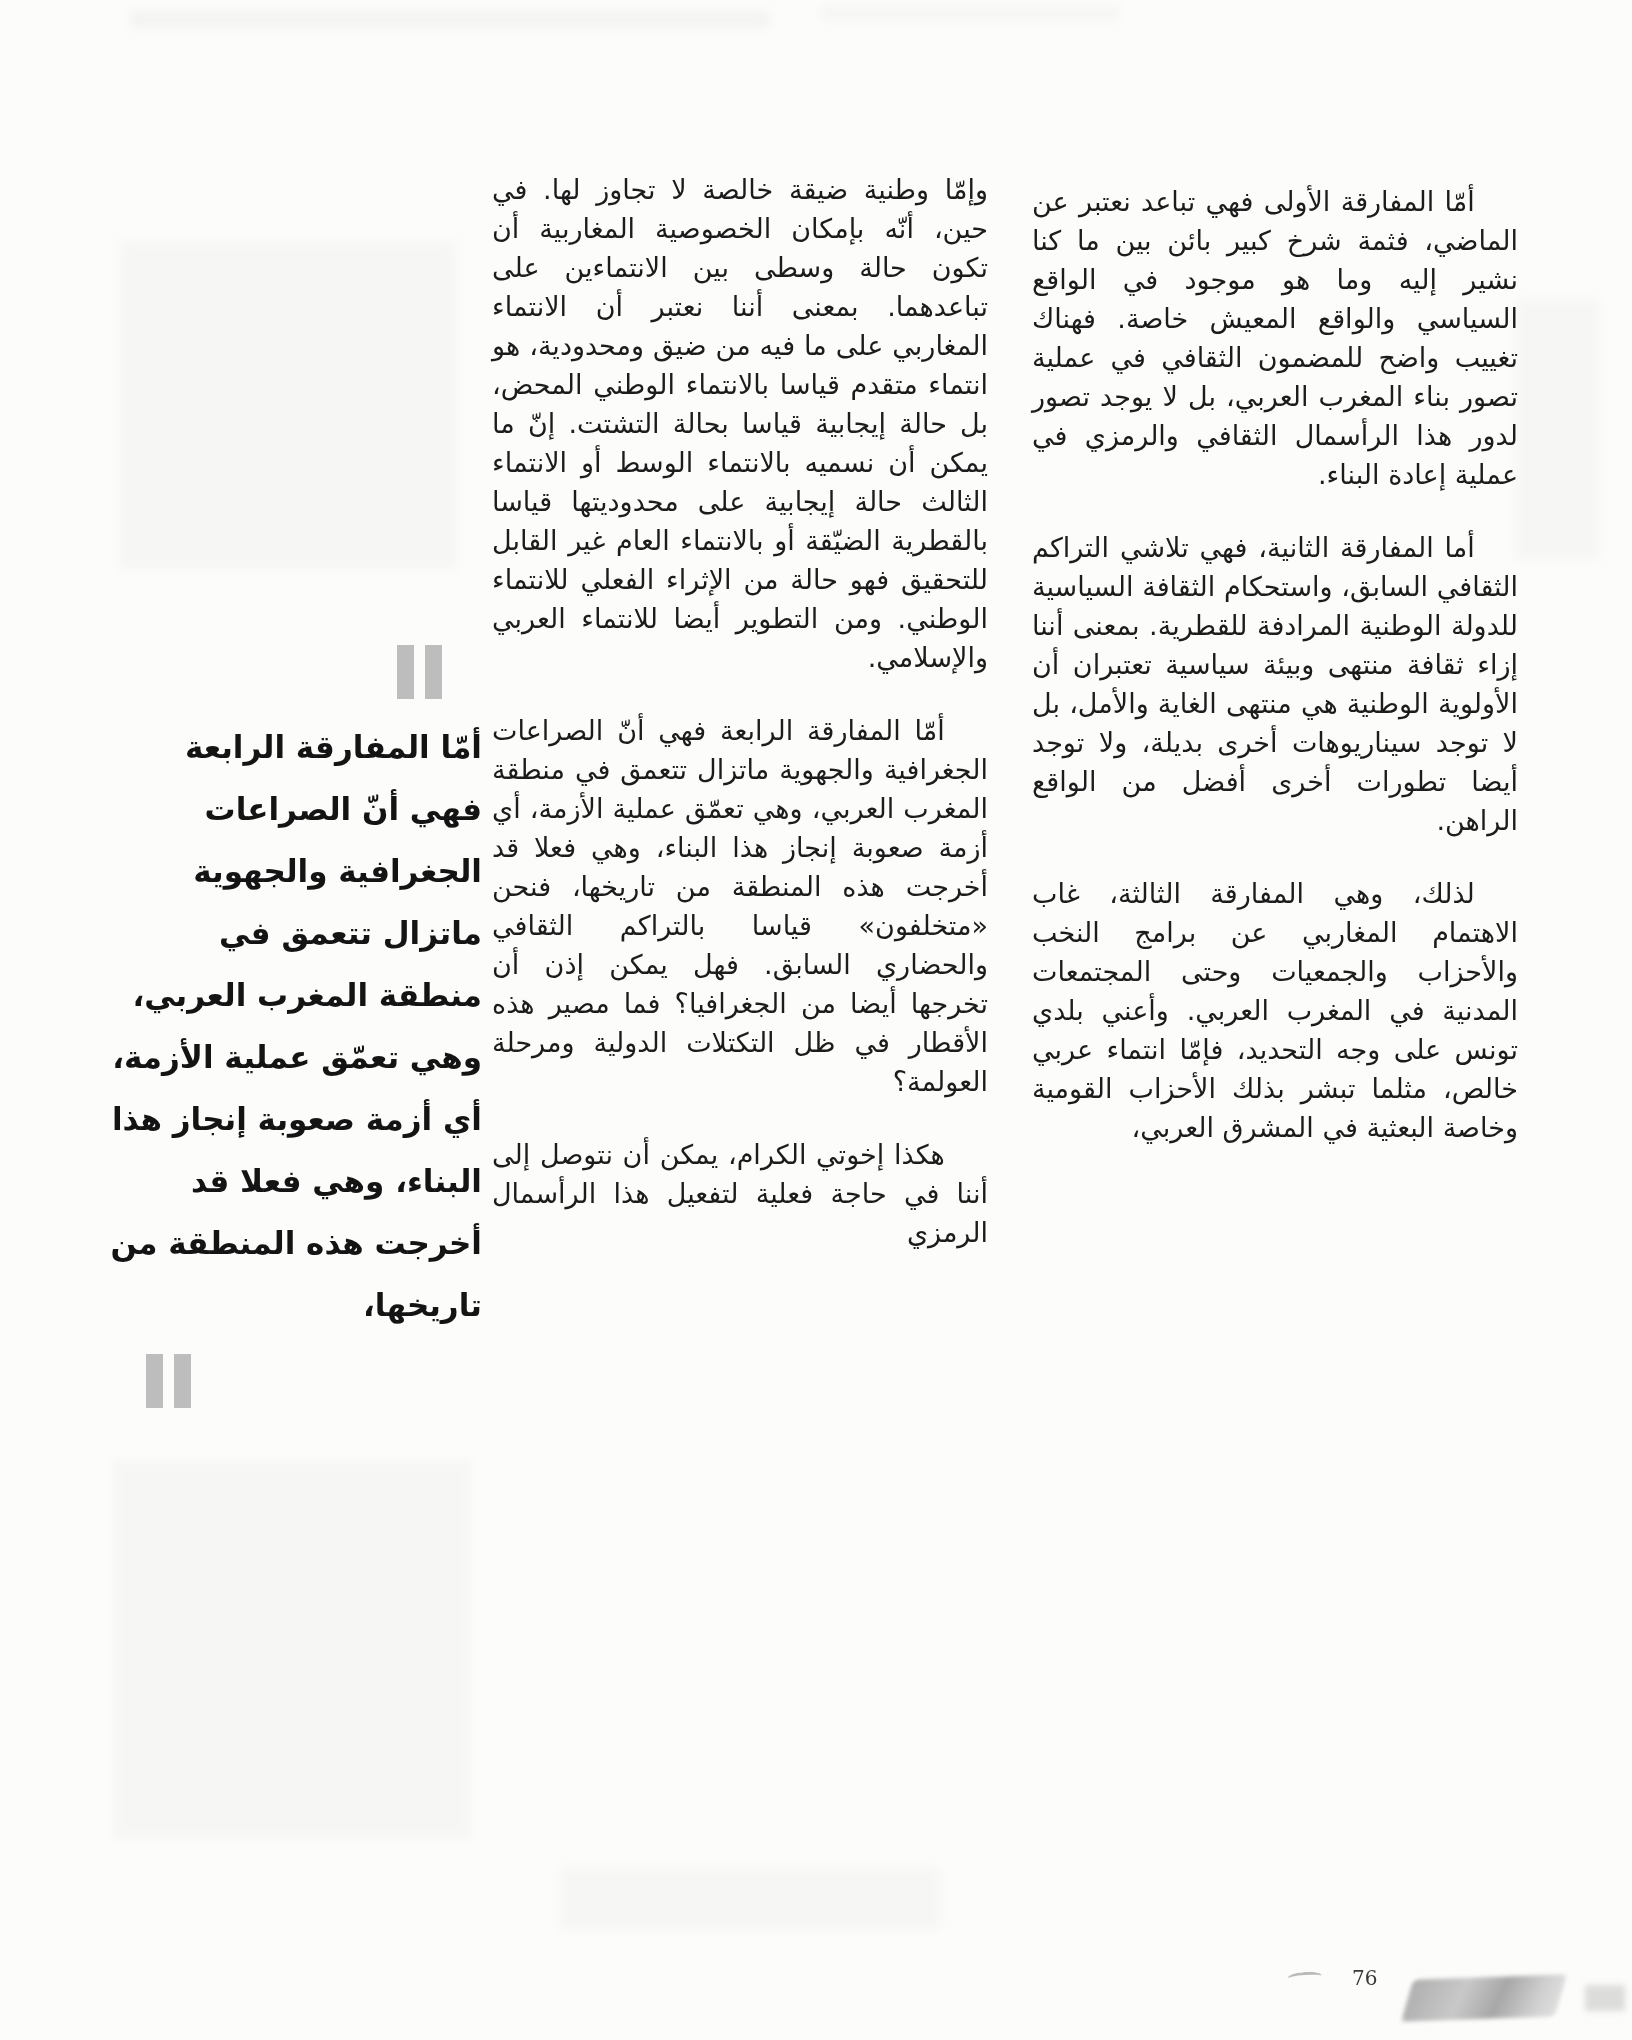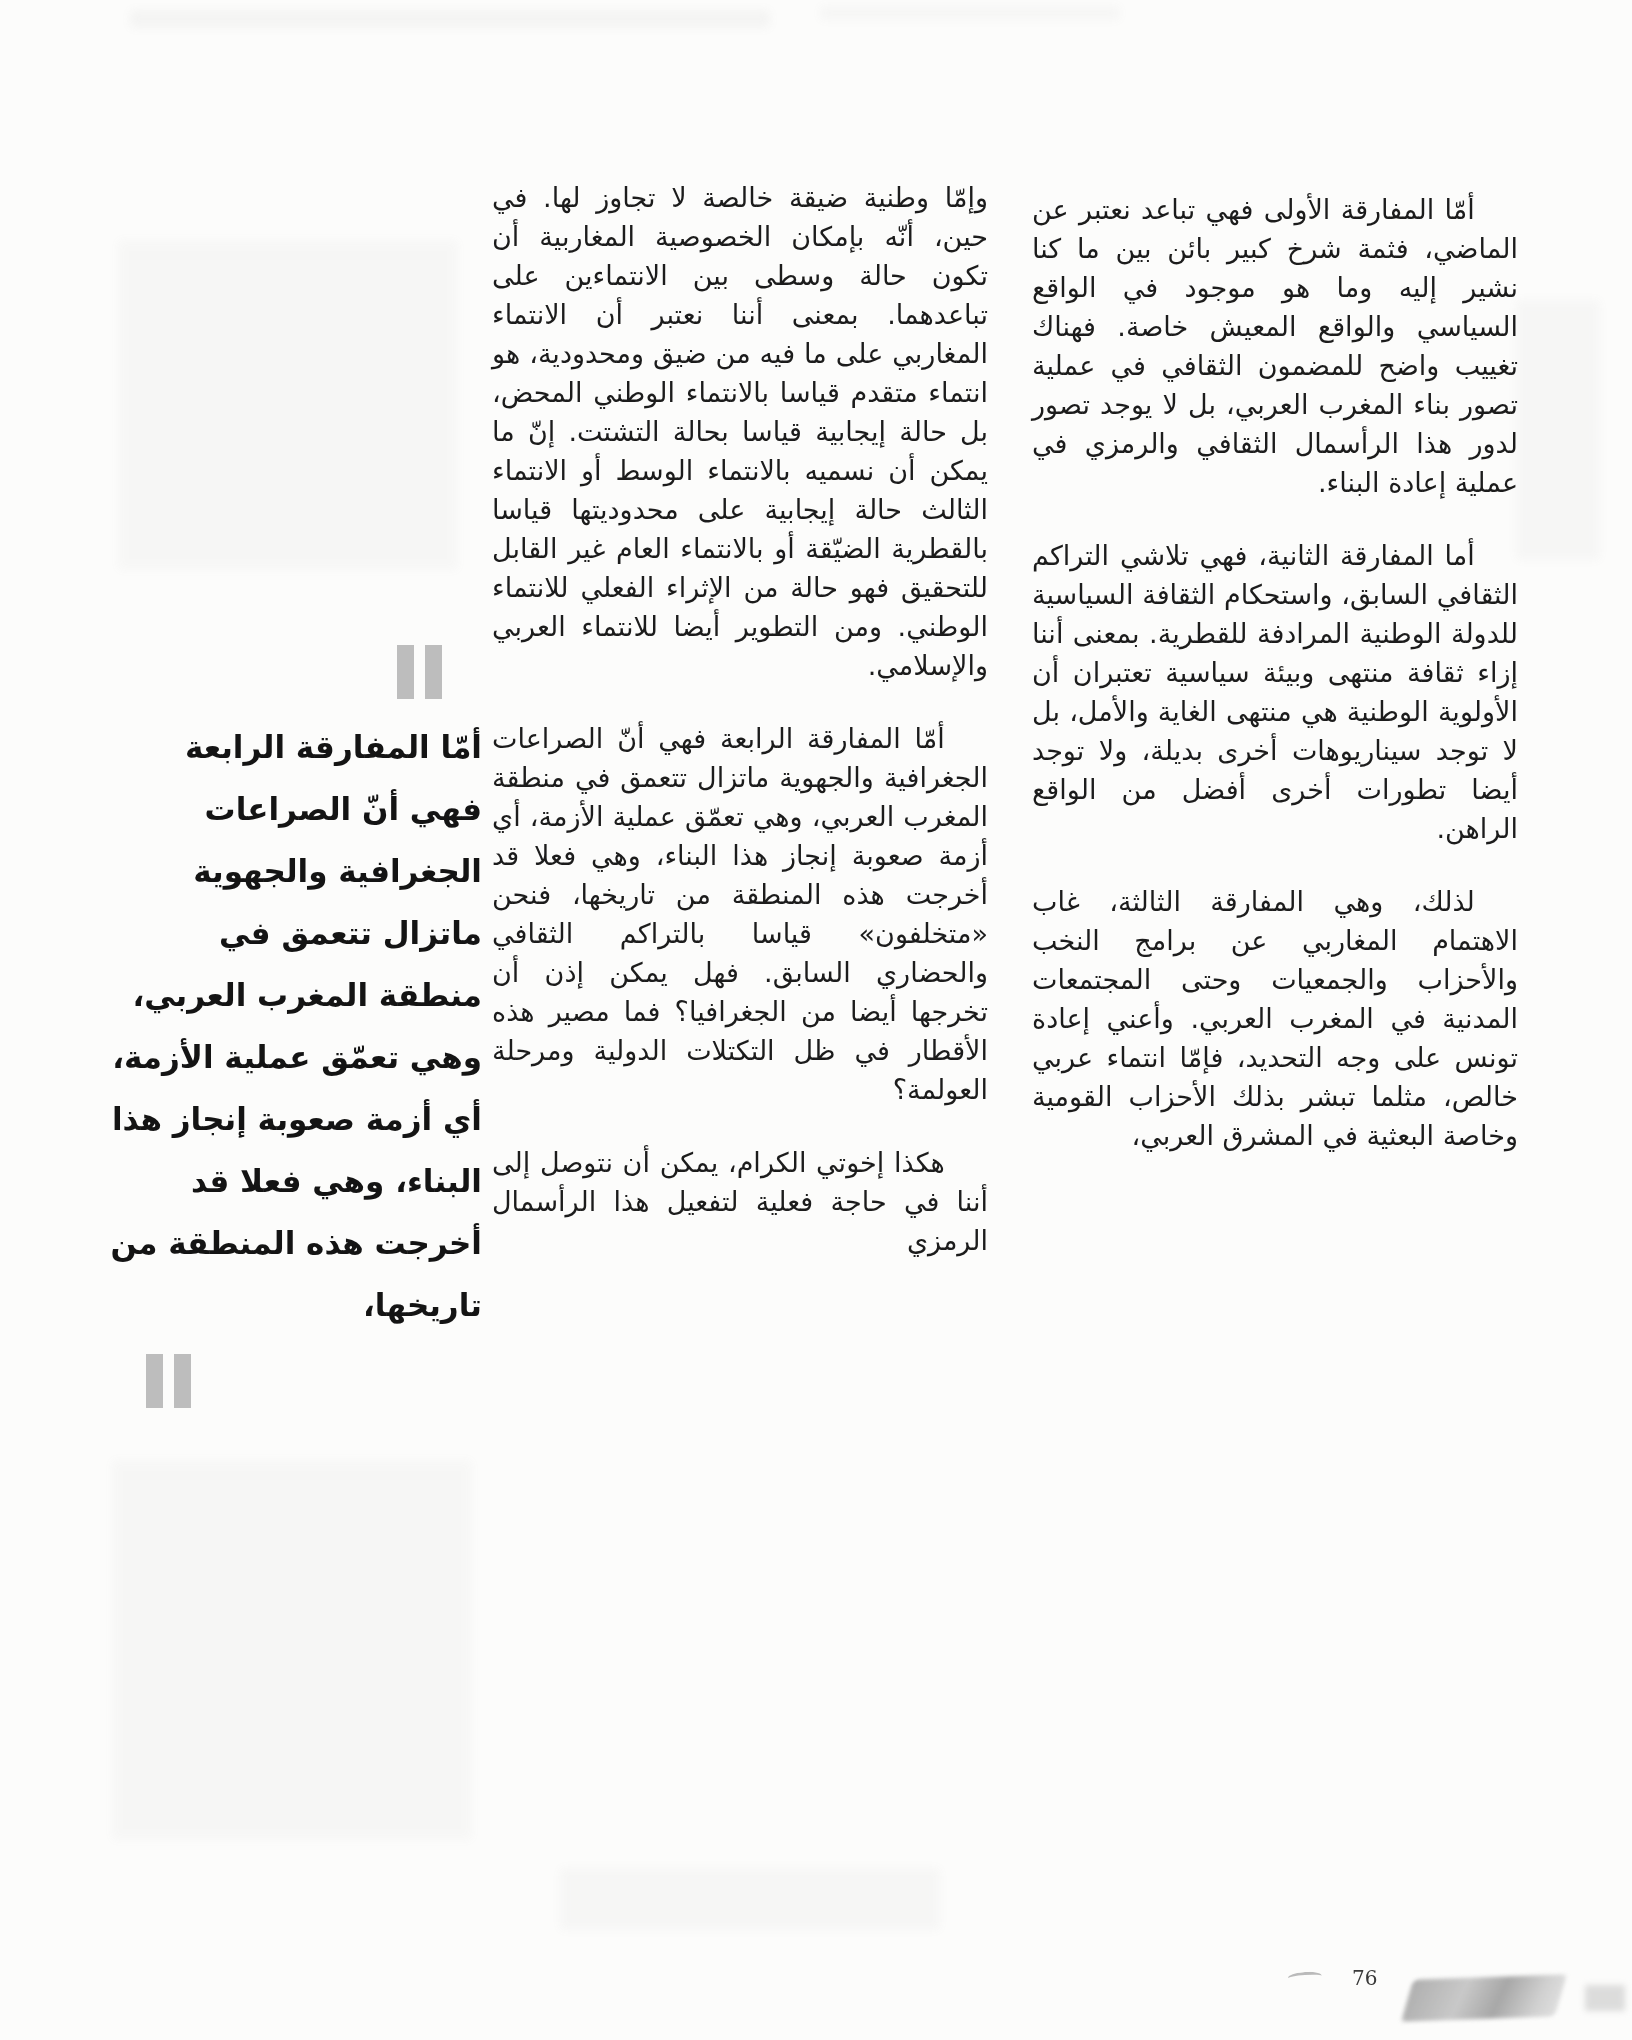--- a/index.html
+++ b/index.html
@@ -16,21 +16,21 @@
   
   .col {
     position:absolute;
     direction:rtl;
     text-align:justify;
     text-justify:inter-word;
     font-size:27px;
     line-height:39px;
     color:#1c1c1c;
   }
-  .col p { margin:8px 0 34px 0; }
+  .col p { margin:0 0 34px 0; }
   .col p.indent { text-indent:1.6em; }
   .col-right  { left:1032px; top:182px; width:486px; }
   .col-middle { left:492px;  top:170px; width:496px; }
 
   
   .pullquote-text {
     position:absolute;
     left:110px; top:716px; width:372px;
     direction:rtl;
     text-align:right;
@@ -103,21 +103,21 @@
   <div class="ghost ghost-top-1"></div>
   <div class="ghost ghost-top-2"></div>
   <div class="ghost ghost-left-up"></div>
   <div class="ghost ghost-right-1"></div>
   <div class="ghost ghost-left-low"></div>
   <div class="ghost ghost-bottom"></div>
 
   <section class="col col-right">
     <p class="indent">أمّا المفارقة الأولى فهي تباعد نعتبر عن الماضي، فثمة شرخ كبير بائن بين ما كنا نشير إليه وما هو موجود في الواقع السياسي والواقع المعيش خاصة. فهناك تغييب واضح للمضمون الثقافي في عملية تصور بناء المغرب العربي، بل لا يوجد تصور لدور هذا الرأسمال الثقافي والرمزي في عملية إعادة البناء.</p>
     <p class="indent">أما المفارقة الثانية، فهي تلاشي التراكم الثقافي السابق، واستحكام الثقافة السياسية للدولة الوطنية المرادفة للقطرية. بمعنى أننا إزاء ثقافة منتهى وبيئة سياسية تعتبران أن الأولوية الوطنية هي منتهى الغاية والأمل، بل لا توجد سيناريوهات أخرى بديلة، ولا توجد أيضا تطورات أخرى أفضل من الواقع الراهن.</p>
-    <p class="indent">لذلك، وهي المفارقة الثالثة، غاب الاهتمام المغاربي عن برامج النخب والأحزاب والجمعيات وحتى المجتمعات المدنية في المغرب العربي. وأعني إعادة تونس على وجه التحديد، فإمّا انتماء عربي خالص، مثلما تبشر بذلك الأحزاب القومية وخاصة البعثية في المشرق العربي،</p>
+    <p class="indent">لذلك، وهي المفارقة الثالثة، غاب الاهتمام المغاربي عن برامج النخب والأحزاب والجمعيات وحتى المجتمعات المدنية في المغرب العربي. وأعني بلدي تونس على وجه التحديد، فإمّا انتماء عربي خالص، مثلما تبشر بذلك الأحزاب القومية وخاصة البعثية في المشرق العربي،</p>
   </section>
 
   <section class="col col-middle">
     <p>وإمّا وطنية ضيقة خالصة لا تجاوز لها. في حين، أنّه بإمكان الخصوصية المغاربية أن تكون حالة وسطى بين الانتماءين على تباعدهما. بمعنى أننا نعتبر أن الانتماء المغاربي على ما فيه من ضيق ومحدودية، هو انتماء متقدم قياسا بالانتماء الوطني المحض، بل حالة إيجابية قياسا بحالة التشتت. إنّ ما يمكن أن نسميه بالانتماء الوسط أو الانتماء الثالث حالة إيجابية على محدوديتها قياسا بالقطرية الضيّقة أو بالانتماء العام غير القابل للتحقيق فهو حالة من الإثراء الفعلي للانتماء الوطني. ومن التطوير أيضا للانتماء العربي والإسلامي.</p>
     <p class="indent">أمّا المفارقة الرابعة فهي أنّ الصراعات الجغرافية والجهوية ماتزال تتعمق في منطقة المغرب العربي، وهي تعمّق عملية الأزمة، أي أزمة صعوبة إنجاز هذا البناء، وهي فعلا قد أخرجت هذه المنطقة من تاريخها، فنحن «متخلفون» قياسا بالتراكم الثقافي والحضاري السابق. فهل يمكن إذن أن تخرجها أيضا من الجغرافيا؟ فما مصير هذه الأقطار في ظل التكتلات الدولية ومرحلة العولمة؟</p>
     <p class="indent">هكذا إخوتي الكرام، يمكن أن نتوصل إلى أننا في حاجة فعلية لتفعيل هذا الرأسمال الرمزي</p>
   </section>
 
   <div class="quote-mark quote-open">
     <span class="bar"></span>

